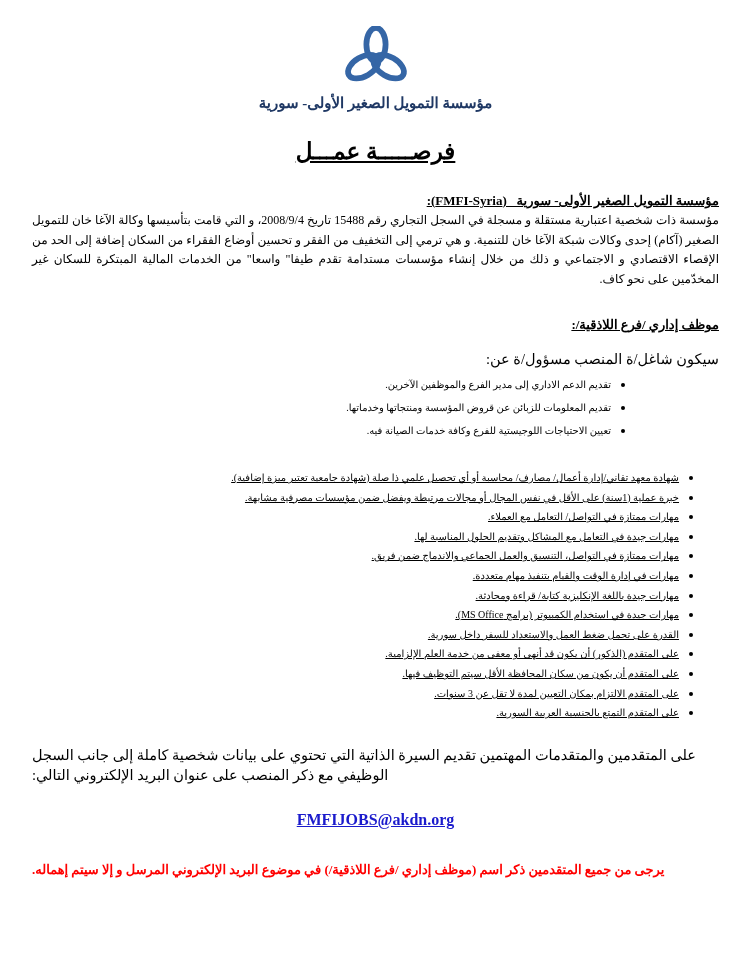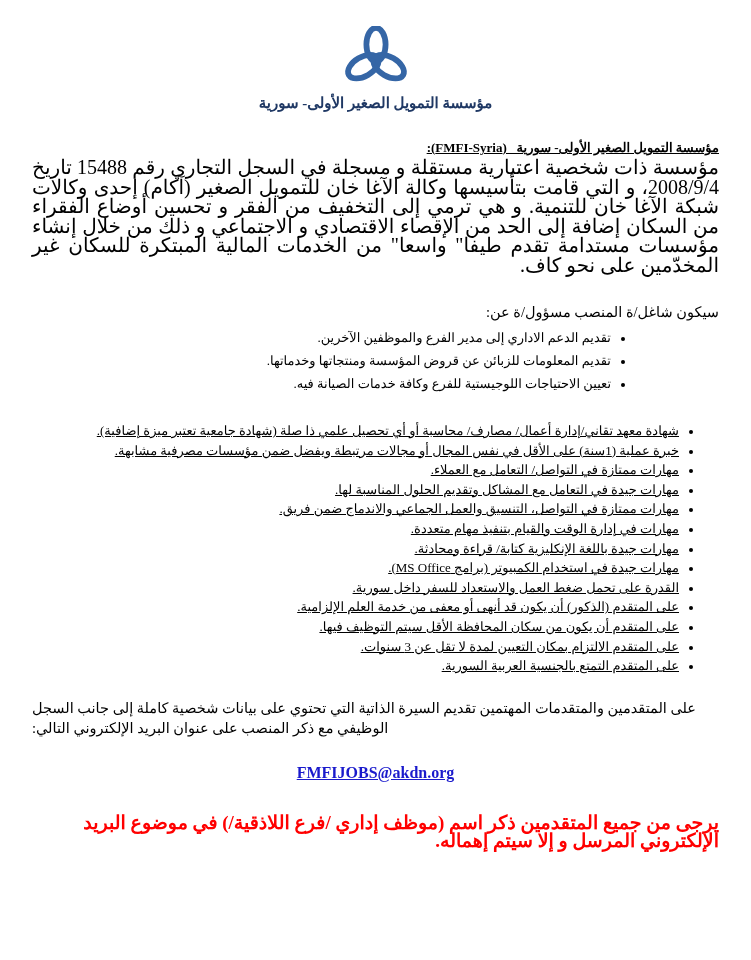--- a/index.html
+++ b/index.html
@@ -20,65 +20,67 @@
     text-decoration: underline; letter-spacing: 1px;
   }
   .page-subtitle { margin-top: 4px; font-size: 15px; font-weight: bold; }
 
   
   .sec { margin-top: 28px; }
   .sec-heading {
     font-size: 13px; font-weight: bold; text-decoration: underline;
     white-space: pre-wrap;
   }
-  .body-par { margin-top: 2px; font-size: 20px; line-height: 19.5px; text-align: justify; }
+  .body-par { margin-top: 2px; font-size: 12px; line-height: 19.5px; text-align: justify; }
 
-  .role-intro { margin-top: 3px; font-size: 14.5px; line-height: 19px; }
+  .role-intro { margin-top: 17px; font-size: 14.5px; line-height: 19px; }
 
-  ul { margin: 6px 0 0 0; font-size: 13px; }
+  ul { margin: 6px 0 0 0; font-size: 10px; }
   ul.duties { padding: 0 108px 0 0; }
   ul.duties li { margin-bottom: 4px; line-height: 19px; }
   ul.requirements { padding: 0 40px 0 0; margin-top: 15px; text-decoration: underline; }
   ul.requirements li { line-height: 19.6px; }
   li::marker { font-size: 12px; }
 
   .closing { margin-top: 22px; font-size: 14.5px; line-height: 20px; text-align: left; }
 
   .email-row { margin-top: 26px; text-align: center; }
   .email-link { color: #1a1acc; font-weight: bold; font-size: 16px; direction: ltr; unicode-bidi: embed; }
 
   .warning {
-    margin-top: 32px; text-align: right; color: #ff0000;
-    font-weight: bold; font-size: 19px; line-height: 18px;
+    margin-top: 32px; text-align: left; color: #ff0000;
+    font-weight: bold; font-size: 13px; line-height: 18px;
   }
 </style>
 </head>
 <body>
 
 <div class="page">
 
   <div class="header">
     <div class="logo-wrap">
       <svg viewBox="0 0 100 100" aria-hidden="true">
         <g fill="none" stroke="#3566a6" stroke-width="9">
           <ellipse cx="50" cy="29" rx="15" ry="26" transform="rotate(0 50 52)"></ellipse>
           <ellipse cx="50" cy="29" rx="15" ry="26" transform="rotate(120 50 52)"></ellipse>
           <ellipse cx="50" cy="29" rx="15" ry="26" transform="rotate(240 50 52)"></ellipse>
         </g>
       </svg>
     </div>
     <div class="org-name">مؤسسة التمويل الصغير الأولى- سورية</div>
+    <div class="page-title">فرصـــــة عمـــل</div>
   </div>
 
   <div class="sec">
     <div class="sec-heading">مؤسسة التمويل الصغير الأولى- سورية   (FMFI-Syria):</div>
     <div class="body-par">مؤسسة ذات شخصية اعتبارية مستقلة و مسجلة في السجل التجاري رقم 15488 تاريخ 2008/9/4، و التي قامت بتأسيسها وكالة الآغا خان للتمويل الصغير (آكام) إحدى وكالات شبكة الآغا خان للتنمية. و هي ترمي إلى التخفيف من الفقر و تحسين أوضاع الفقراء من السكان إضافة إلى الحد من الإقصاء الاقتصادي و الاجتماعي و ذلك من خلال إنشاء مؤسسات مستدامة تقدم طيفا" واسعا" من الخدمات المالية المبتكرة للسكان غير المخدّمين على نحو كاف.</div>
   </div>
 
   <div class="sec">
+    <div class="sec-heading">موظف إداري /فرع اللاذقية/:</div>
     <div class="role-intro">سيكون شاغل/ة المنصب مسؤول/ة عن:</div>
     <ul class="duties">
 
     <li>تقديم الدعم الاداري إلى مدير الفرع والموظفين الآخرين.</li>
         <li>تقديم المعلومات للزبائن عن قروض المؤسسة ومنتجاتها وخدماتها.</li>
         <li>تعيين الاحتياجات اللوجيستية للفرع وكافة خدمات الصيانة فيه.</li>
       </ul>
   </div>
 
   <div class="sec">

